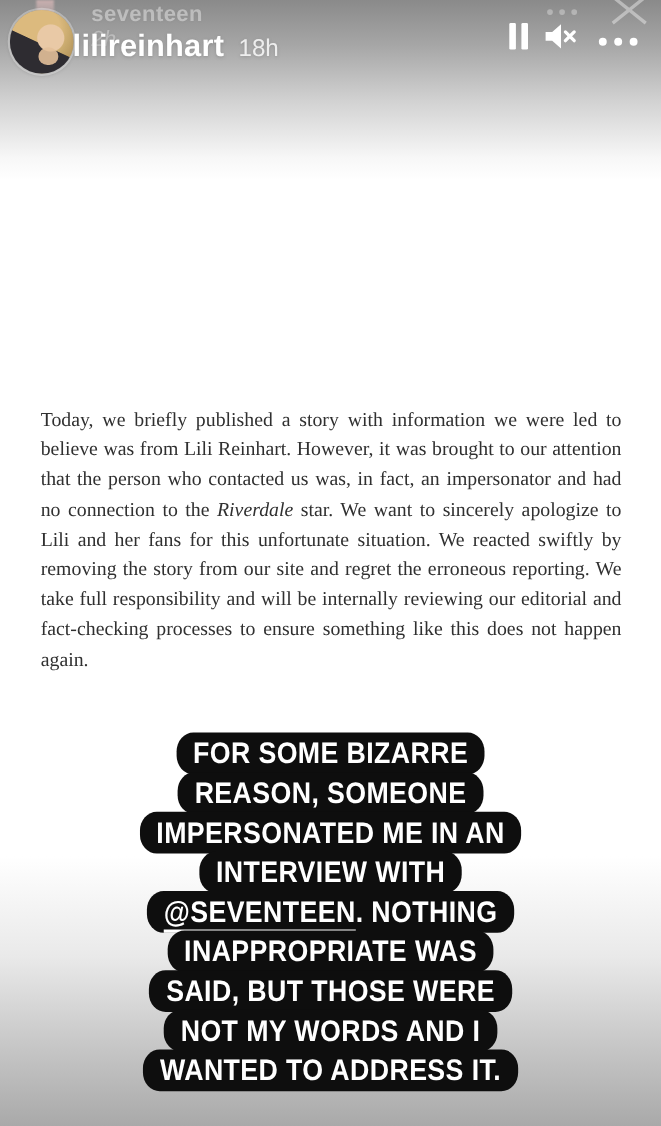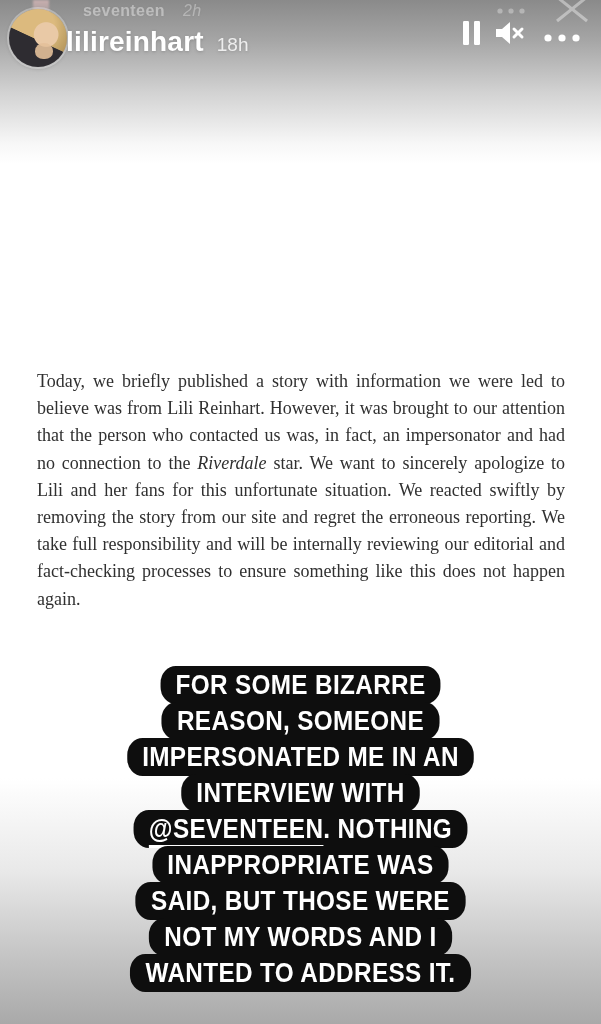--- a/index.html
+++ b/index.html
@@ -26,24 +26,25 @@
   }
 
   
   .faded-photo-edge {
     position: absolute; left: 33px; top: 0; width: 16px; height: 22px;
     background: linear-gradient(to bottom, rgba(236,196,196,0.65), rgba(236,210,205,0.0));
     border-radius: 0 0 6px 6px; filter: blur(1px);
   }
   .faded-header {
     position: absolute; left: 83px; top: 2px;
-    display: flex; gap: 18px; align-items: baseline;
-    font-size: 16px; font-weight: bold; letter-spacing: 0.4px;
+    display: flex; gap: 0; align-items: baseline;
+    font-size: 20px; font-weight: bold; letter-spacing: 0.4px;
     color: rgba(255,255,255,0.42);
     text-shadow: 0 0 2px rgba(120,120,120,0.2);
+    flex-direction: column;
   }
   .faded-header .t { font-weight: normal; color: rgba(255,255,255,0.34); font-style: italic; }
   .faded-ellipsis { position: absolute; left: 496px; top: 7px; opacity: 0.32; }
   .faded-close { position: absolute; left: 553px; top: -3px; opacity: 0.4; }
 
   
   .avatar {
     position: absolute; left: 9px; top: 9px;
     width: 58px; height: 58px; border-radius: 50%;
     overflow: hidden;
@@ -62,21 +63,21 @@
     position: absolute; left: 66px; top: 26px;
     display: flex; align-items: baseline; gap: 13px;
   }
   .username {
     font-size: 28px; font-weight: bold; color: #ffffff;
     letter-spacing: 0.2px;
     text-shadow: 0 1px 3px rgba(90,90,90,0.35);
     cursor: pointer;
   }
   .timestamp {
-    font-size: 19px; color: rgba(255,255,255,0.82);
+    font-size: 22px; color: rgba(255,255,255,0.82);
     text-shadow: 0 1px 3px rgba(90,90,90,0.3);
   }
   .controls {
     position: absolute; left: 462px; top: 20px;
     display: flex; align-items: center; gap: 14px;
   }
   .ctrl { cursor: pointer; display: block; }
 
   
   .apology {

